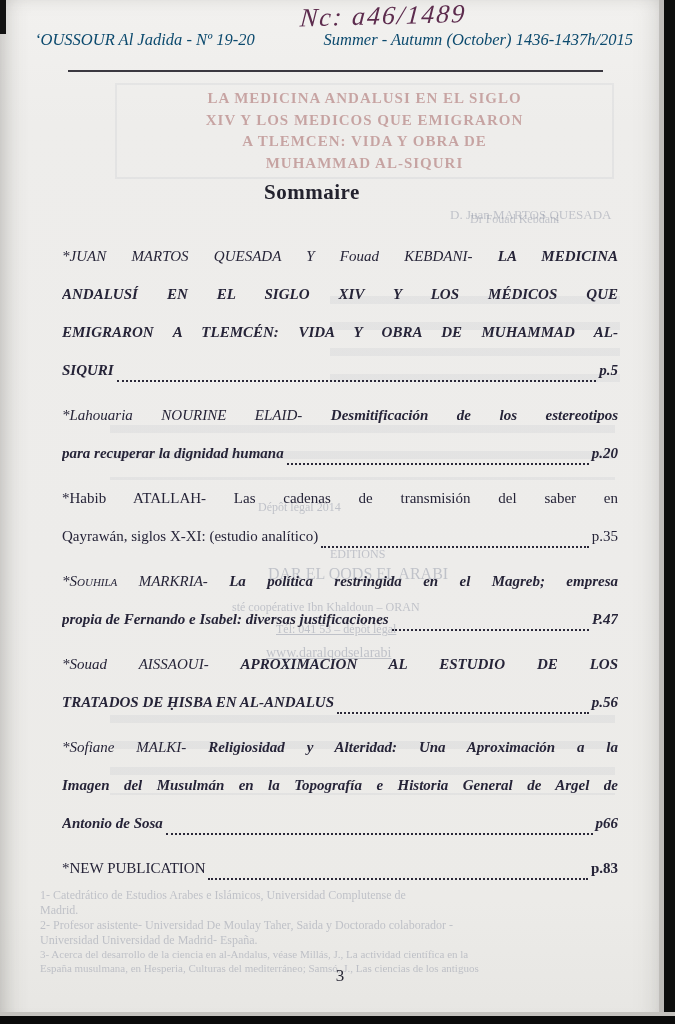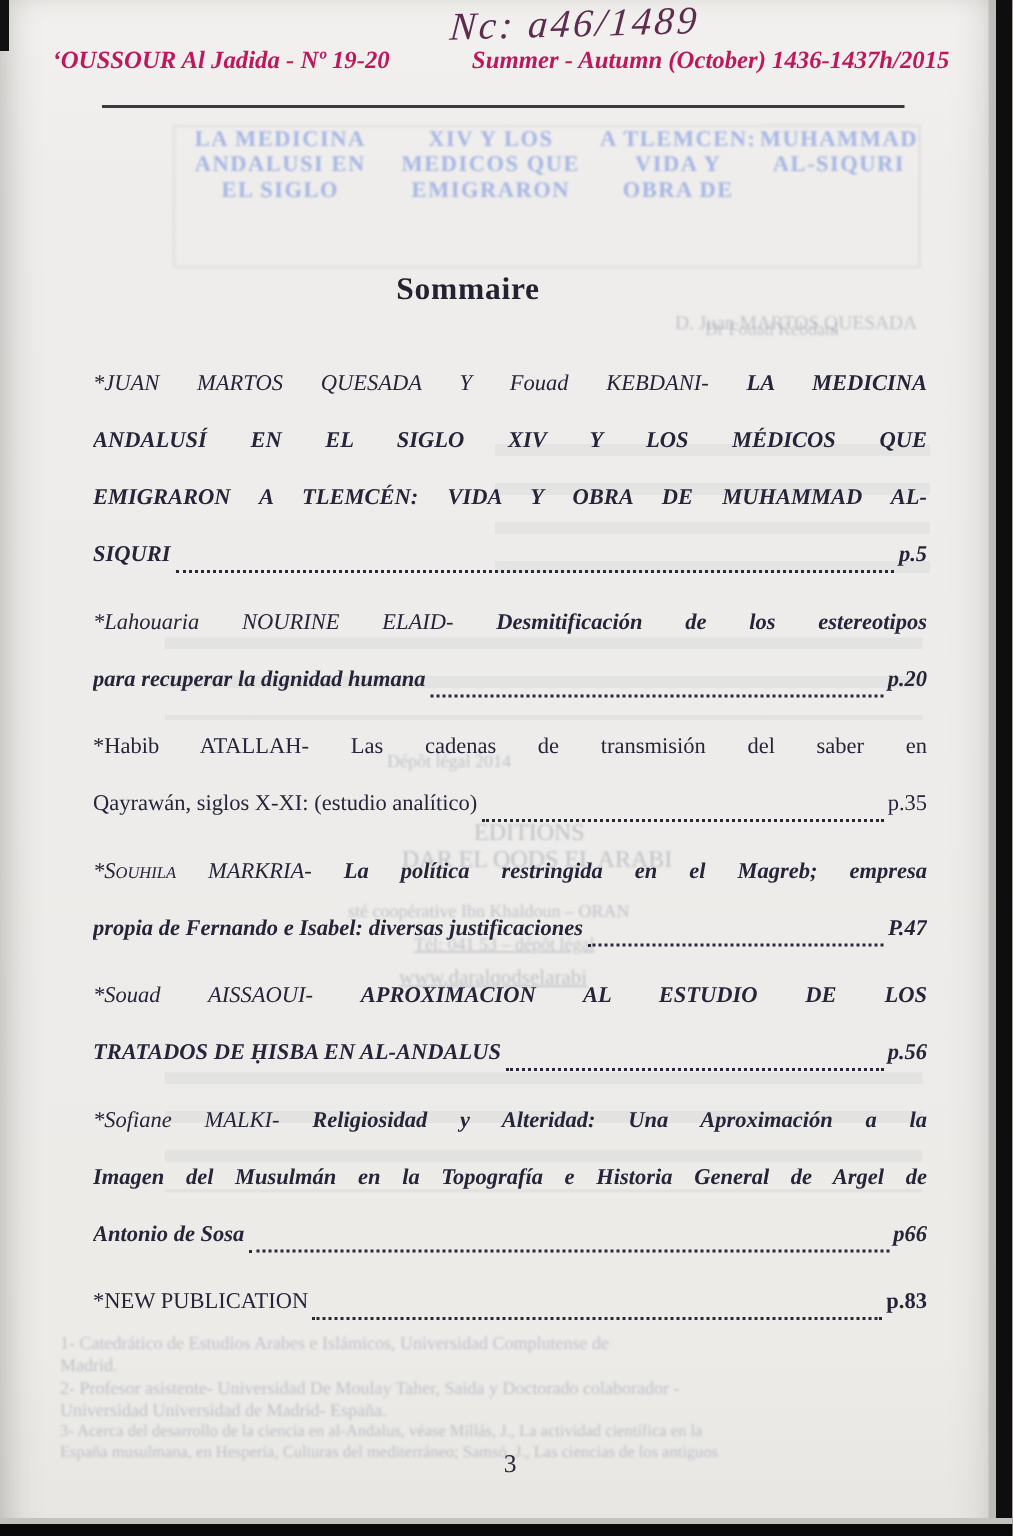--- a/index.html
+++ b/index.html
@@ -22,33 +22,33 @@
 
   .handwriting{
     position:absolute;left:300px;top:0px;width:260px;
     font-style:italic;font-size:26px;letter-spacing:2px;
     color:#5d2c4e;transform:rotate(-1.5deg) skewX(-6deg);
     white-space:nowrap;
   }
   .header-row{
     position:absolute;left:35px;top:30px;width:598px;
     display:flex;justify-content:space-between;align-items:baseline;
-    font-weight:bold;font-style:italic;font-size:16.5px;color:#be185d;
+    font-weight:normal;font-style:italic;font-size:16.5px;color:#0c4a6e;
     white-space:nowrap;
   }
   .header-rule{
     position:absolute;left:68px;top:70px;width:535px;height:2px;background:#3a3840;
   }
 
   
   .ghost-box{
     position:absolute;left:115px;top:83px;width:495px;height:92px;
     border:2px solid rgba(150,155,170,.35);
-    display:flex;flex-direction:row;justify-content:space-evenly;
-    text-align:center;color:#1d4ed8;opacity:.35;filter:blur(.7px);
+    display:flex;flex-direction:column;justify-content:space-evenly;
+    text-align:center;color:#7f1d1d;opacity:.35;filter:blur(.7px);
     font-weight:bold;font-size:15px;letter-spacing:1px;
   }
   .ghost{
     position:absolute;color:#7d8498;opacity:.4;filter:blur(.6px);
     white-space:nowrap;font-size:12px;
   }
   .ghost.u{text-decoration:underline;}
   .ghost-bar{
     position:absolute;opacity:.055;
     background:repeating-linear-gradient(180deg,#3a4766 0 8px,transparent 8px 26px);
@@ -90,21 +90,21 @@
 <div class="ghost-box" id="ghost-box">
     <div>LA MEDICINA ANDALUSI EN EL SIGLO</div>
     <div>XIV Y LOS MEDICOS QUE EMIGRARON</div>
     <div>A TLEMCEN: VIDA Y OBRA DE</div>
     <div>MUHAMMAD AL-SIQURI</div>
   </div>
 <div id="ghost-layer">
     <div class="ghost" style="left: 450px; top: 183px; font-size: 13px; margin-top: 24px;">D. Juan MARTOS QUESADA</div>
     <div class="ghost" style="left: 470px; top: 212px; font-size: 12px;">Dr Fouad Kebdani</div>
     <div class="ghost" style="left: 258px; top: 500px; font-size: 12px;">Dépôt légal 2014</div>
-    <div class="ghost" style="left: 316px; top: 547px; font-size: 16px;">EDITIONS</div>
+    <div class="ghost" style="left: 330px; top: 547px; font-size: 12px;">EDITIONS</div>
     <div class="ghost" style="left: 268px; top: 565px; font-size: 16px;">DAR EL QODS EL ARABI</div>
     <div class="ghost" style="left: 232px; top: 600px; font-size: 12px;">sté coopérative Ibn Khaldoun – ORAN</div>
     <div class="ghost u" style="left: 276px; top: 622px; font-size: 12px;">Tél: 041 53 – dépôt légal</div>
     <div class="ghost u" style="left: 266px; top: 645px; font-size: 14px;">www.daralqodselarabi</div>
     <div class="ghost" style="left: 40px; top: 888px; font-size: 12px;">1- Catedrático de Estudios Arabes e Islámicos, Universidad Complutense de</div>
     <div class="ghost" style="left: 40px; top: 903px; font-size: 12px;">Madrid.</div>
     <div class="ghost" style="left: 40px; top: 918px; font-size: 12px;">2- Profesor asistente- Universidad De Moulay Taher, Saida y Doctorado colaborador -</div>
     <div class="ghost" style="left: 40px; top: 933px; font-size: 12px;">Universidad Universidad de Madrid- España.</div>
     <div class="ghost" style="left: 40px; top: 948px; font-size: 11px;">3- Acerca del desarrollo de la ciencia en al-Andalus, véase Millás, J., La actividad científica en la</div>
     <div class="ghost" style="left: 40px; top: 962px; font-size: 11px;">España musulmana, en Hesperia, Culturas del mediterráneo; Samsó, J., Las ciencias de los antiguos</div>

